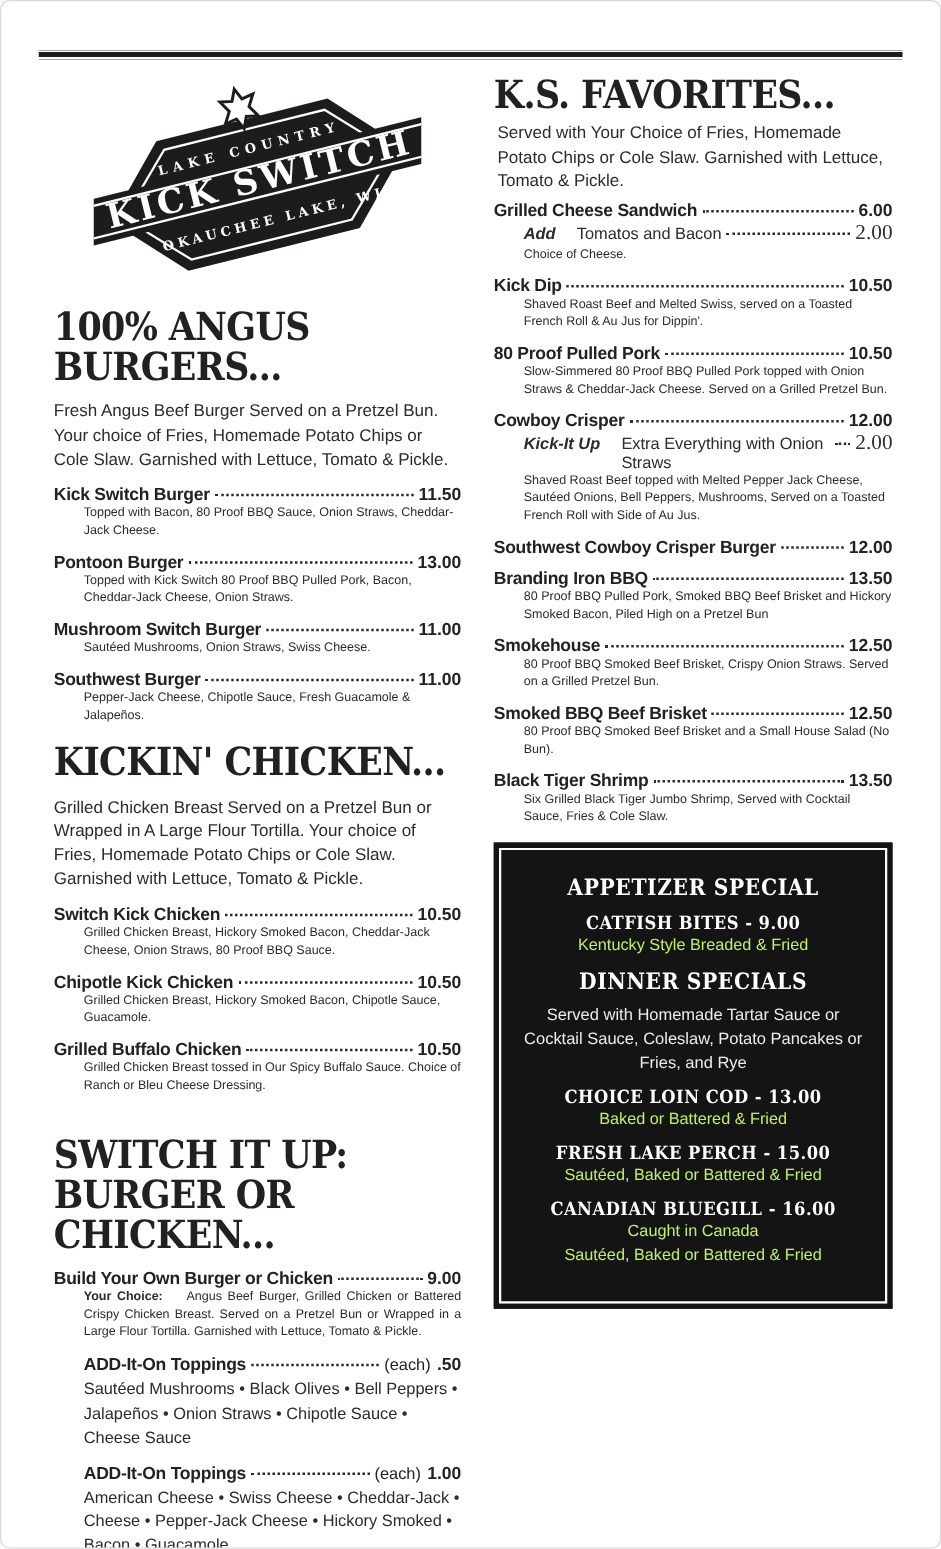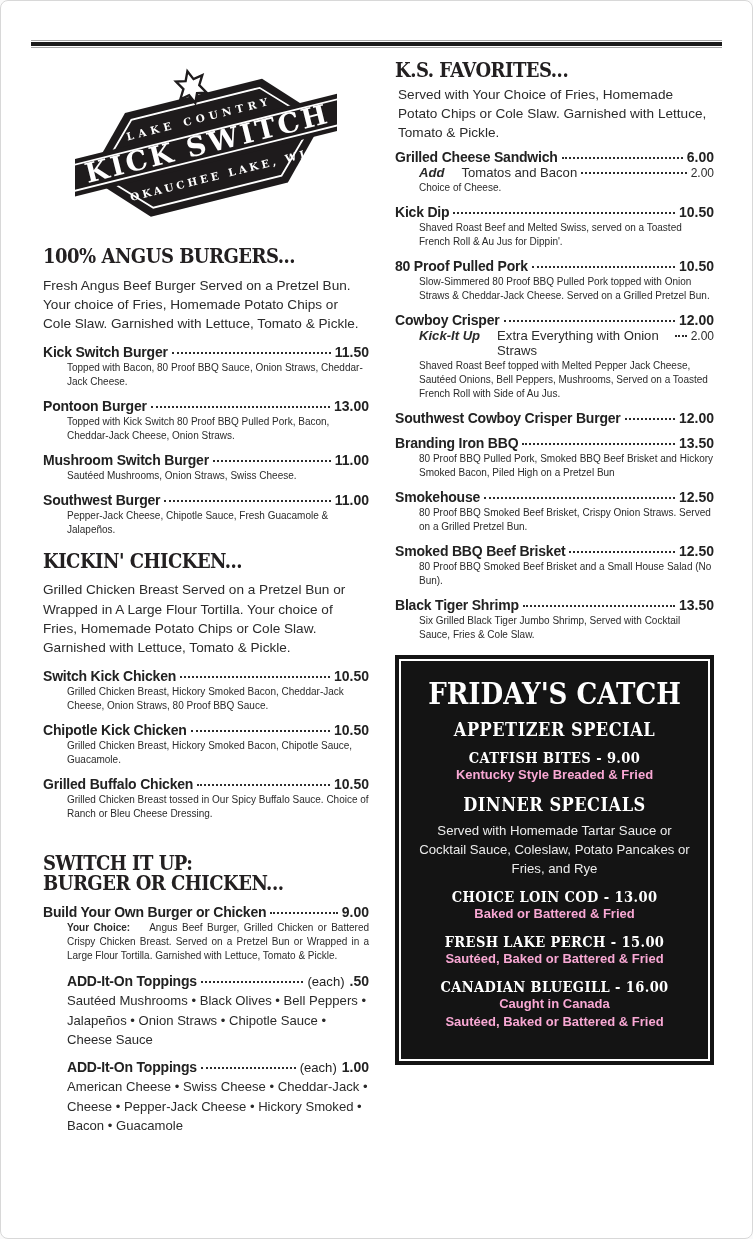--- a/index.html
+++ b/index.html
@@ -23,39 +23,39 @@
       #a6a6a6 7px,#a6a6a6 8px);
   }
   .columns{display:flex;padding:0 38px 0 42px;gap:26px;align-items:flex-start;}
   .col-left{width:326px;flex:0 0 326px;}
   .col-right{flex:1;min-width:0;}
   .logo-wrap{width:100%;display:flex;justify-content:center;margin:12px 0 2px;}
   .h-section{
     font-family:"DejaVu Serif", serif;
     font-stretch:condensed;
     font-weight:700;
-    font-size:20px;
+    font-size:31px;
     line-height:1.04;
     letter-spacing:-0.5px;
     color:#232021;
     margin:14px 0 9px;
   }
   .h-ks{margin:12px 0 4px;}
   .intro{font-size:13.6px;line-height:1.42;margin:0 0 10px;color:#2b2b2b;}
   .intro-ks{padding-left:3px;margin-bottom:6px;}
   .item{margin:0 0 9px;}
   .mrow{display:flex;align-items:baseline;}
   .iname{font-weight:700;font-size:14px;letter-spacing:-0.2px;white-space:nowrap;}
   .price{font-weight:700;font-size:14px;white-space:nowrap;}
   .leader{flex:1 1 auto;margin:0 4px;border-bottom:2px dotted #2c2c2c;position:relative;top:-3px;min-width:12px;}
   .desc{font-size:10px;line-height:1.4;margin:1px 0 0;padding-left:24px;color:#2b2b2b;}
   .justify{text-align:justify;}
   .sub{padding-left:24px;font-size:13.1px;color:#2b2b2b;}
   .sub .lead-bi{font-weight:700;font-style:italic;margin-right:17px;white-space:nowrap;}
-  .sub .price-sub{font-weight:400;font-size:12px;white-space:nowrap;}
+  .sub .price-sub{font-weight:400;font-size:17px;white-space:nowrap;font-family:Liberation Serif, serif;}
   .addon{margin:10px 0 0;padding-left:24px;}
   .addon .mrow{padding-left:0;}
   .addon .each{font-weight:400;font-size:13.1px;margin-right:5px;white-space:nowrap;}
   .addon .list{font-size:13.1px;line-height:1.48;margin-top:2px;color:#2b2b2b;}
   .bold-lead{font-weight:700;margin-right:19px;}
   
   .catch-box{
     margin-top:13px;
     background:#141414;
     border:4px solid #141414;
@@ -72,21 +72,21 @@
   .catch-h3{
     font-family:"DejaVu Serif", serif;font-stretch:condensed;
     font-weight:700;font-size:18px;letter-spacing:0.5px;
     margin:8px 0 6px;color:#ffffff;
   }
   .catch-item{margin:9px 0;}
   .cname{
     font-family:"DejaVu Serif", serif;font-stretch:condensed;
     font-weight:700;font-size:14.5px;letter-spacing:0.4px;color:#ffffff;
   }
-  .cdesc{font-size:13px;line-height:1.45;color:#f9a8d4;font-weight:bold;}
+  .cdesc{font-size:13px;line-height:1.45;color:#bef264;}
   .catch-intro{font-size:13.2px;line-height:1.45;margin:2px 6px 10px;color:#ececec;}
 </style>
 </head>
 <body>
 
 <div class="page">
 
   <div class="rule rule-top"></div>
 
   <div class="columns">
@@ -301,21 +301,20 @@
       <div class="item">
         <div class="mrow">
             <span class="iname">Black Tiger Shrimp</span>
             <span class="leader"></span>
             <span class="price">13.50</span>
           </div>
         <p class="desc">Six Grilled Black Tiger Jumbo Shrimp, Served with Cocktail Sauce, Fries &amp; Cole Slaw.</p>
       </div>
 
       <div class="catch-box">
-        <h2 class="catch-title">FRIDAY'S CATCH</h2>
 
         <h3 class="catch-h3">APPETIZER SPECIAL</h3>
         <div class="catch-item">
           <div class="cname">CATFISH BITES - 9.00</div>
           <div class="cdesc">Kentucky Style Breaded &amp; Fried</div>
         </div>
 
         <h3 class="catch-h3">DINNER SPECIALS</h3>
         <p class="catch-intro">Served with Homemade Tartar Sauce or Cocktail Sauce, Coleslaw, Potato Pancakes or Fries, and Rye</p>
 

